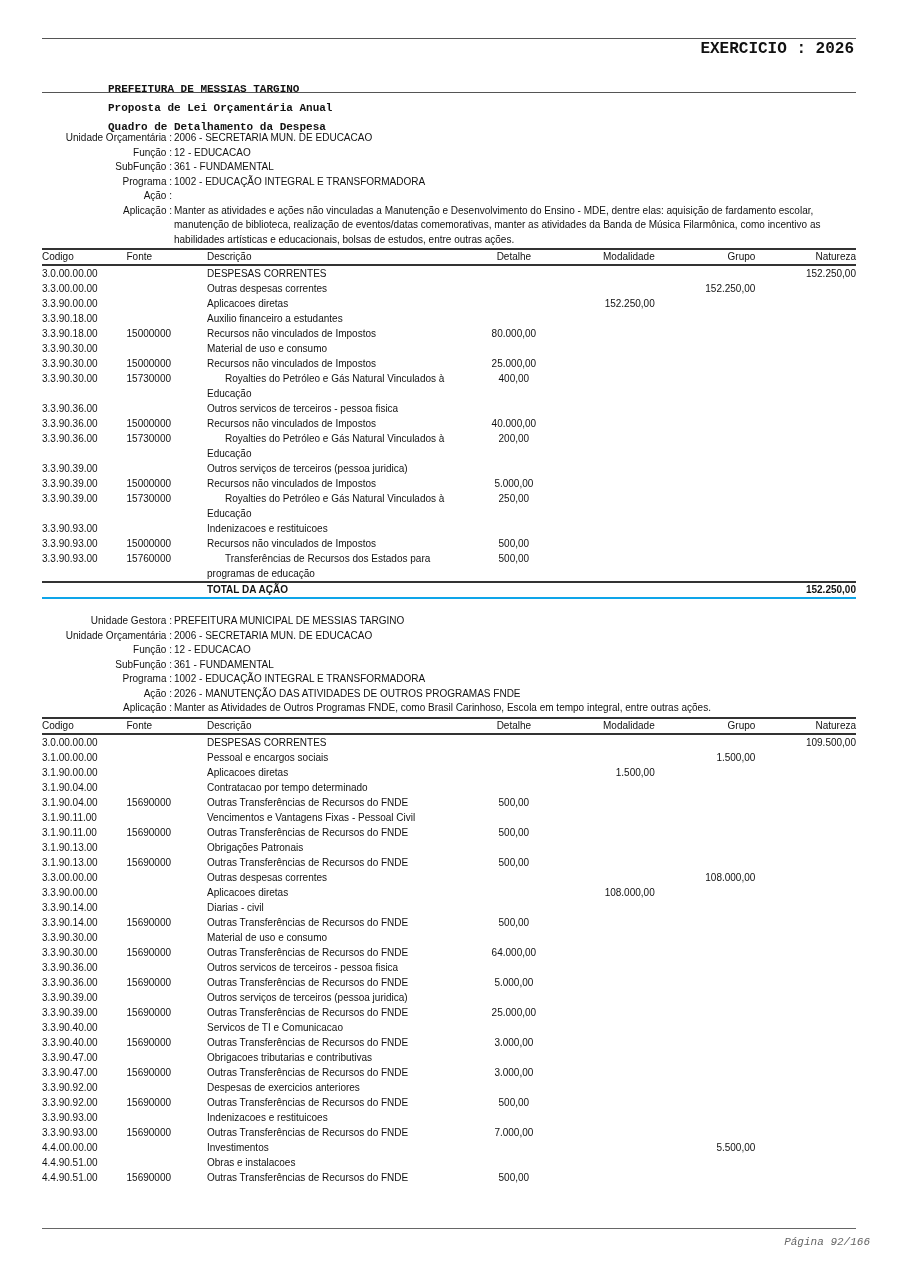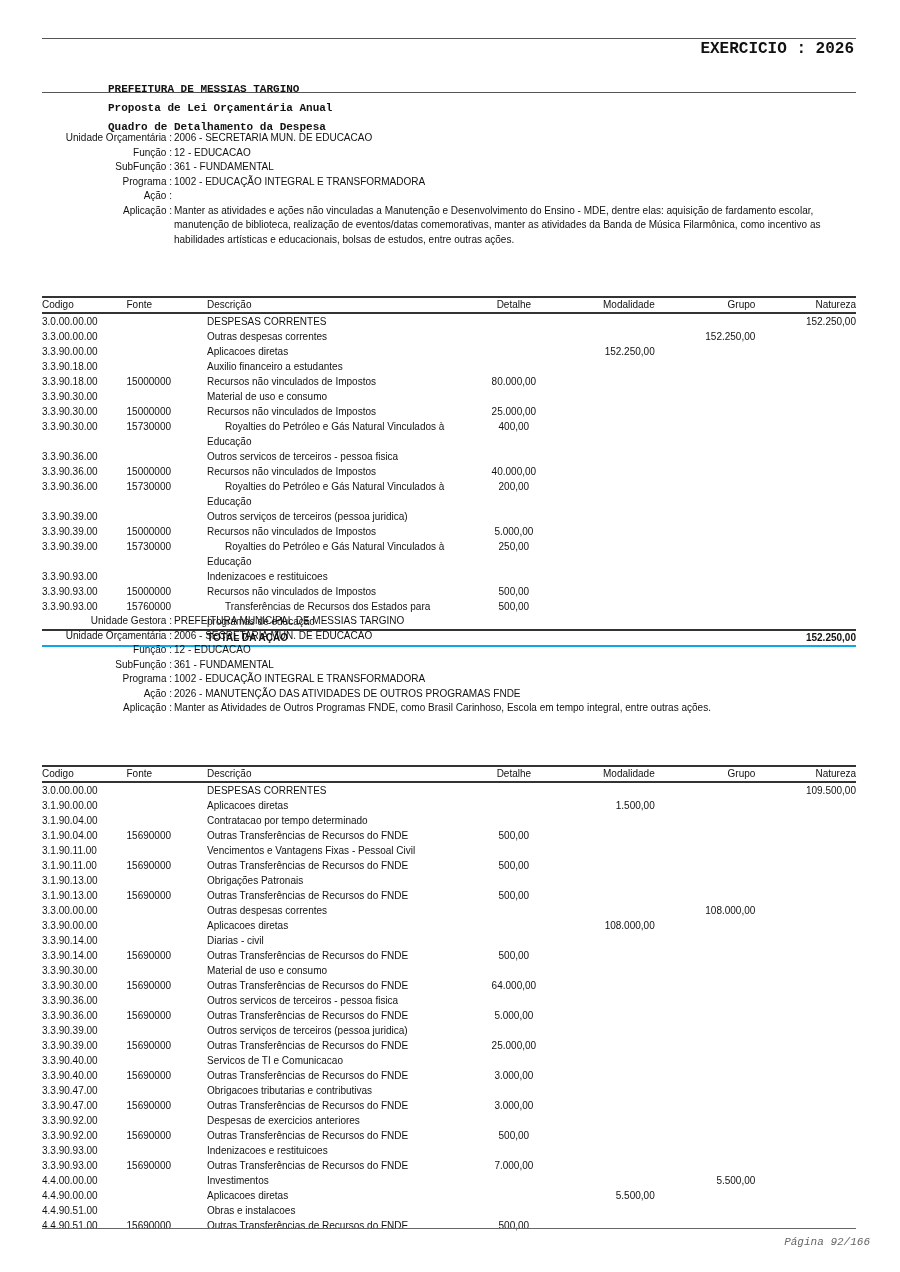--- a/index.html
+++ b/index.html
@@ -7,21 +7,21 @@
   .hdr { position: absolute; left: 42px; top: 38px; width: 814px; border-top: 1px solid #555; }
   .hdr-lines { position: absolute; left: 108px; top: 40px; font-family: "Liberation Mono", monospace; font-weight: bold; font-size: 11px; line-height: 19px; color: #111; margin-top: 40px; }
   .hdr-right { position: absolute; right: 46px; top: 40px; font-family: "Liberation Mono", monospace; font-weight: bold; font-size: 16px; line-height: 19px; }
   .hdr-bottom { position: absolute; left: 42px; top: 92px; width: 814px; border-top: 1px solid #555; }
 
   .info { position: absolute; font-size: 10px; line-height: 14.5px; }
   .info-row { display: flex; }
   .info-label { width: 130px; text-align: right; white-space: nowrap; padding-right: 2px; }
   .info-value { width: 680px; }
 
-  table.dt { position: absolute; left: 42px; width: 814px; border-collapse: collapse; font-size: 10px; margin-top: 48px; }
+  table.dt { position: absolute; left: 42px; width: 814px; border-collapse: collapse; font-size: 10px; }
   table.dt td, table.dt th { padding: 0; line-height: 15px; vertical-align: top; font-weight: normal; }
   table.dt thead th { border-top: 2px solid #333; border-bottom: 2px solid #333; line-height: 14px; }
   .c-code { width: 84px; text-align: left; }
   .c-fonte { width: 80px; text-align: left; }
   .c-desc { width: 260px; text-align: left; }
   .c-det { width: 90px; text-align: center; }
   .c-mod { width: 95px; text-align: right; }
   .c-grp { width: 100px; text-align: right; }
   .c-nat { width: 100px; text-align: right; }
   .ind0 { padding-left: 0; }
@@ -299,20 +299,29 @@
       <tr>
         <td class="c-code">3.0.00.00.00</td>
         <td class="c-fonte"></td>
         <td class="c-desc ind0">DESPESAS CORRENTES</td>
         <td class="c-det"></td>
         <td class="c-mod"></td>
         <td class="c-grp"></td>
         <td class="c-nat">109.500,00</td>
       </tr>
       <tr>
+        <td class="c-code">3.1.00.00.00</td>
+        <td class="c-fonte"></td>
+        <td class="c-desc ind1">Pessoal e encargos sociais</td>
+        <td class="c-det"></td>
+        <td class="c-mod"></td>
+        <td class="c-grp">1.500,00</td>
+        <td class="c-nat"></td>
+      </tr>
+      <tr>
         <td class="c-code">3.1.90.00.00</td>
         <td class="c-fonte"></td>
         <td class="c-desc ind2">Aplicacoes diretas</td>
         <td class="c-det"></td>
         <td class="c-mod">1.500,00</td>
         <td class="c-grp"></td>
         <td class="c-nat"></td>
       </tr>
       <tr>
         <td class="c-code">3.1.90.04.00</td>
@@ -530,29 +539,20 @@
         <td class="c-grp"></td>
         <td class="c-nat"></td>
       </tr>
       <tr>
         <td class="c-code">4.4.00.00.00</td>
         <td class="c-fonte"></td>
         <td class="c-desc ind1">Investimentos</td>
         <td class="c-det"></td>
         <td class="c-mod"></td>
         <td class="c-grp">5.500,00</td>
-        <td class="c-nat"></td>
-      </tr>
-      <tr>
-        <td class="c-code">4.4.90.00.00</td>
-        <td class="c-fonte"></td>
-        <td class="c-desc ind2">Aplicacoes diretas</td>
-        <td class="c-det"></td>
-        <td class="c-mod">5.500,00</td>
-        <td class="c-grp"></td>
         <td class="c-nat"></td>
       </tr>
       <tr>
         <td class="c-code">4.4.90.51.00</td>
         <td class="c-fonte"></td>
         <td class="c-desc ind3">Obras e instalacoes</td>
         <td class="c-det"></td>
         <td class="c-mod"></td>
         <td class="c-grp"></td>
         <td class="c-nat"></td>

